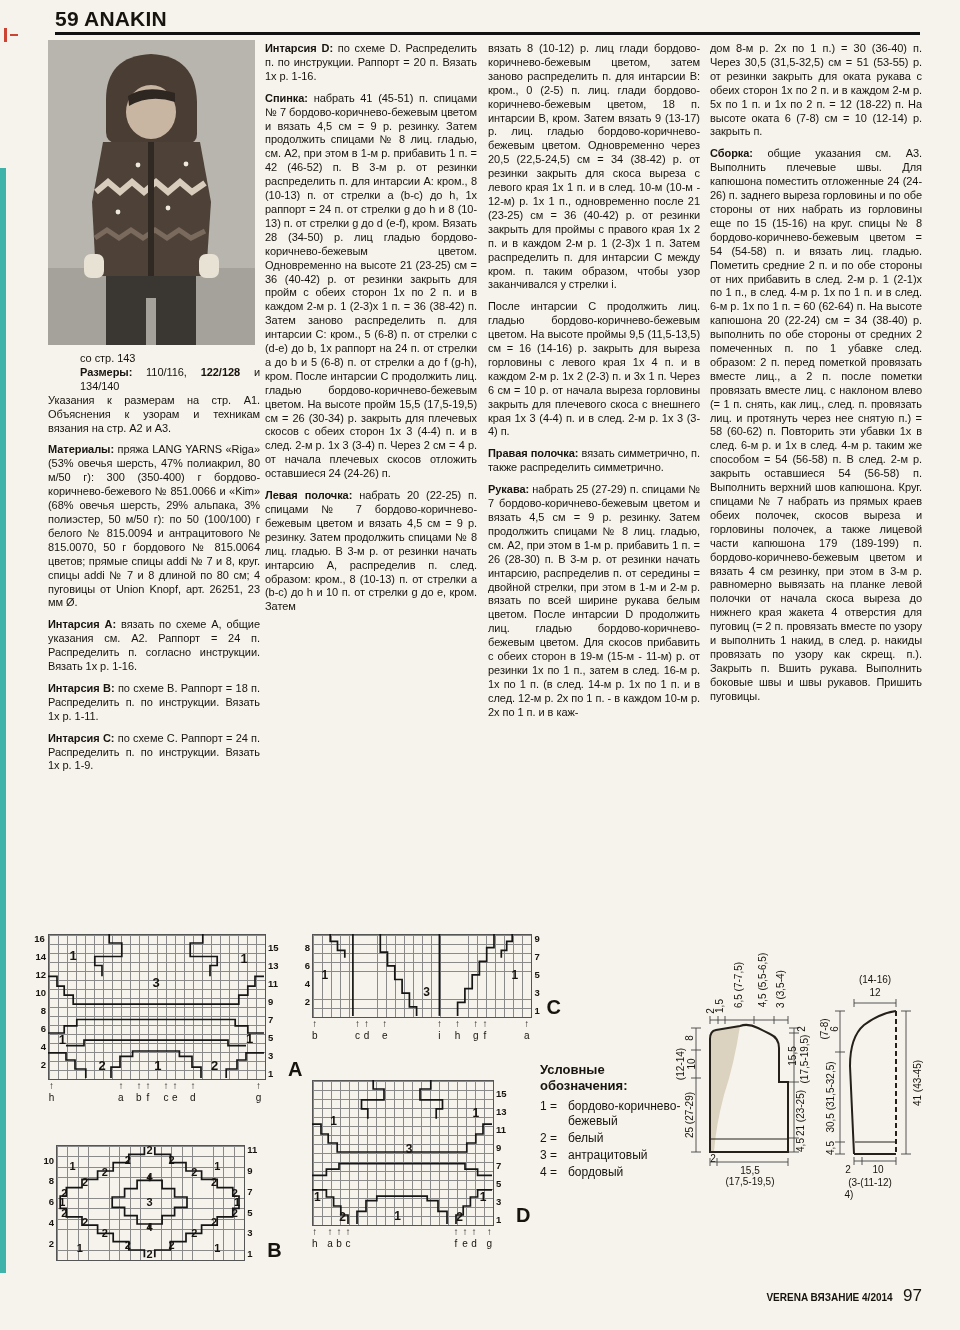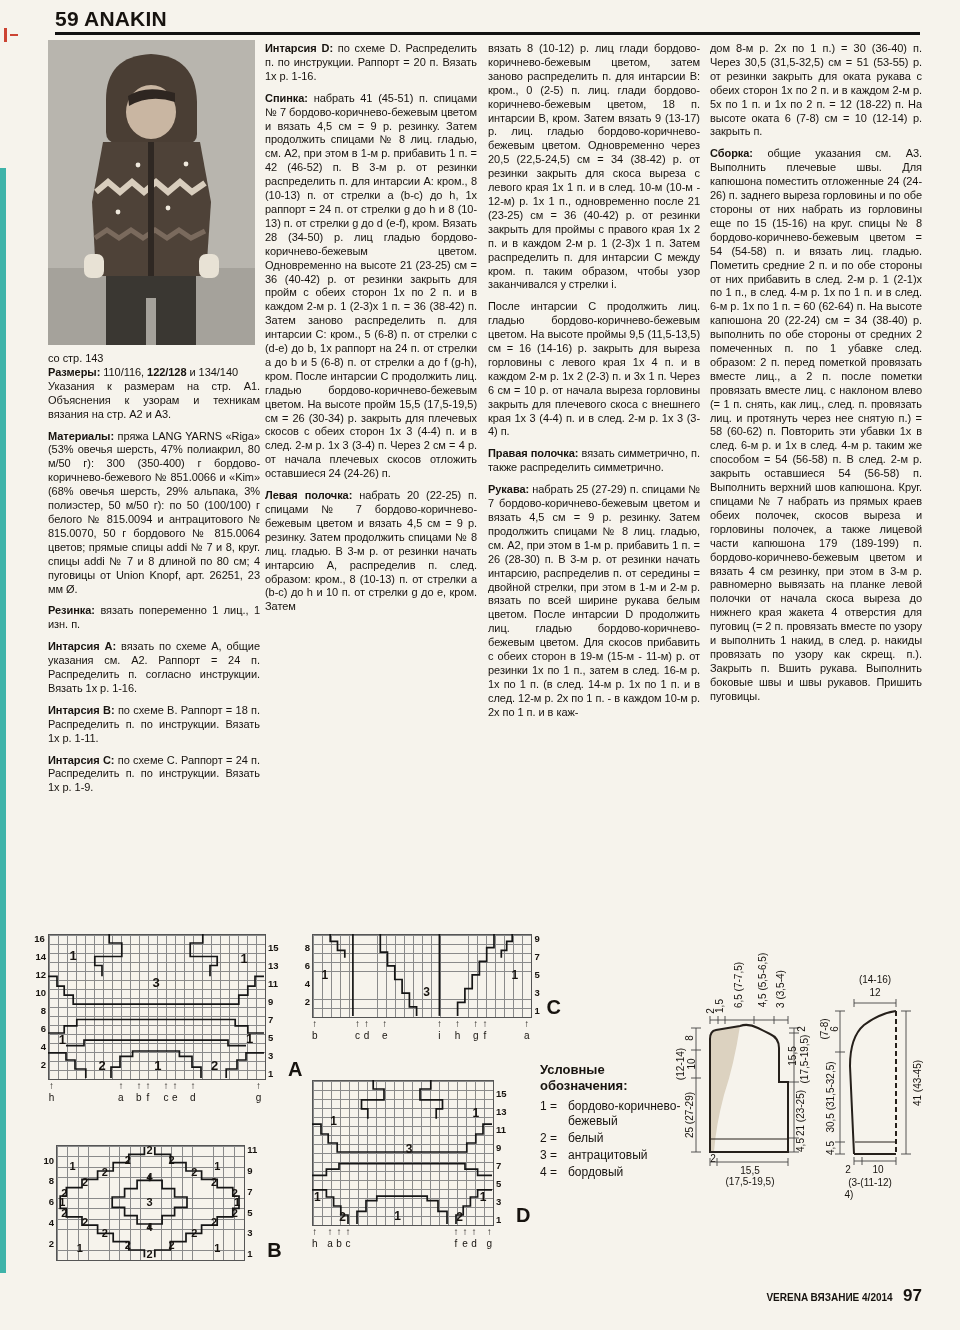--- a/index.html
+++ b/index.html
@@ -5,21 +5,21 @@
   html,body{margin:0;padding:0;}
   #page{position:relative;width:960px;height:1330px;background:#f6f3ec;overflow:hidden;
         font-family:"Liberation Sans",sans-serif;color:#17130f;}
   #teal-strip{position:absolute;left:0;top:168px;width:6px;height:1105px;background:#3fb3a9;}
   .regmark{position:absolute;background:#cc4433;}
   #title{position:absolute;left:55px;top:7px;font-size:21px;font-weight:bold;letter-spacing:.2px;}
   #title-rule{position:absolute;left:55px;top:32px;width:865px;height:3px;background:#111;}
   .col{position:absolute;width:212px;font-size:11px;line-height:13.9px;text-align:justify;
        overflow:hidden;letter-spacing:-.05px;}
   .para{margin:0 0 8px 0;}
-  .para.tight{margin-bottom:0;}
+  .para.tight{margin-bottom:0;margin-left:32px;}
   .para b{font-weight:bold;}
   #photo{position:absolute;left:48px;top:40px;width:207px;height:305px;}
   
   .chart{position:absolute;}
   .chart .grid{position:absolute;}
   .chart svg{position:absolute;overflow:visible;}
   .rown{position:absolute;font-size:9.5px;font-weight:bold;line-height:10px;}
   .clab{position:absolute;font-weight:bold;transform:translate(-50%,-50%);}
   .arr{position:absolute;width:12px;text-align:center;font-size:9px;line-height:9px;}
   .arr .ag{font-size:10px;}
@@ -31,21 +31,21 @@
   .leg-item{display:flex;margin-bottom:2px;}
   .leg-key{width:28px;flex:none;}
   .leg-text{flex:1;}
   
   .schem{position:absolute;width:150px;height:300px;font-size:10px;}
   .schem svg{position:absolute;left:0;top:0;overflow:visible;}
   .mlab{position:absolute;transform:translate(-50%,-50%);white-space:nowrap;}
   .rot{position:absolute;transform:translate(-50%,-50%) rotate(-90deg);white-space:nowrap;}
   #footer{position:absolute;right:38px;top:1286px;}
   #footer-mag{font-size:10px;font-weight:bold;}
-  #footer-page{font-size:17px;font-weight:bold;margin-left:6px;}
+  #footer-page{font-size:17px;font-weight:normal;margin-left:6px;}
 </style>
 </head>
 <body>
 
 <div id="page">
   <div id="teal-strip"></div>
   <div class="regmark" style="left:4px;top:28px;width:3px;height:14px;"></div>
   <div class="regmark" style="left:10px;top:34px;width:8px;height:2px;"></div>
 
   <div id="title">59 ANAKIN</div>
@@ -71,21 +71,20 @@
       <rect x="58" y="236" width="90" height="69" fill="#3a3732"></rect>
       <rect x="98" y="258" width="10" height="47" fill="#a5a29b"></rect>
     </svg>
   </div>
 
   <div id="col-1" class="col" style="left:48px;top:352px;height:566px;">
       <div class="para tight">со стр. 143</div>
       <div class="para tight"><b>Размеры:</b> 110/116, <b>122/128</b> и 134/140</div>
       <div class="para">Указания к размерам на стр. А1. Объяснения к узорам и техникам вязания на стр. А2 и А3.</div>
       <div class="para"><b>Материалы:</b> пряжа LANG YARNS «Riga» (53% овечья шерсть, 47% полиакрил, 80 м/50 г): 300 (350-400) г бордово-коричнево-бежевого № 851.0066 и «Kim» (68% овечья шерсть, 29% альпака, 3% полиэстер, 50 м/50 г): по 50 (100/100) г белого № 815.0094 и антрацитового № 815.0070, 50 г бордового № 815.0064 цветов; прямые спицы addi № 7 и 8, круг. спицы addi № 7 и 8 длиной по 80 см; 4 пуговицы от Union Knopf, арт. 26251, 23 мм Ø.</div>
-      <div class="para"><b>Резинка:</b> вязать попеременно 1 лиц., 1 изн. п.</div>
       <div class="para"><b>Интарсия А:</b> вязать по схеме А, общие указания см. А2. Раппорт = 24 п. Распределить п. согласно инструкции. Вязать 1х р. 1-16.</div>
       <div class="para"><b>Интарсия В:</b> по схеме В. Раппорт = 18 п. Распределить п. по инструкции. Вязать 1х р. 1-11.</div>
       <div class="para"><b>Интарсия С:</b> по схеме С. Раппорт = 24 п. Распределить п. по инструкции. Вязать 1х р. 1-9.</div>
     </div>
   <div id="col-2" class="col" style="left:265px;top:42px;height:876px;">
       <div class="para"><b>Интарсия D:</b> по схеме D. Распределить п. по инструкции. Раппорт = 20 п. Вязать 1х р. 1-16.</div>
       <div class="para"><b>Спинка:</b> набрать 41 (45-51) п. спицами № 7 бордово-коричнево-бежевым цветом и вязать 4,5 см = 9 р. резинку. Затем продолжить спицами № 8 лиц. гладью, см. А2, при этом в 1-м р. прибавить 1 п. = 42 (46-52) п. В 3-м р. от резинки распределить п. для интарсии А: кром., 8 (10-13) п. от стрелки a (b-c) до h, 1х раппорт = 24 п. от стрелки g до h и 8 (10-13) п. от стрелки g до d (e-f), кром. Вязать 28 (34-50) р. лиц гладью бордово-коричнево-бежевым цветом. Одновременно на высоте 21 (23-25) см = 36 (40-42) р. от резинки закрыть для пройм с обеих сторон 1х по 2 п. и в каждом 2-м р. 1 (2-3)х 1 п. = 36 (38-42) п. Затем заново распределить п. для интарсии С: кром., 5 (6-8) п. от стрелки c (d-e) до b, 1х раппорт на 24 п. от стрелки a до b и 5 (6-8) п. от стрелки a до f (g-h), кром. После интарсии C продолжить лиц. гладью бордово-коричнево-бежевым цветом. На высоте пройм 15,5 (17,5-19,5) см = 26 (30-34) р. закрыть для плечевых скосов с обеих сторон 1х 3 (4-4) п. и в след. 2-м р. 1х 3 (3-4) п. Через 2 см = 4 р. от начала плечевых скосов отложить оставшиеся 24 (24-26) п.</div>
       <div class="para"><b>Левая полочка:</b> набрать 20 (22-25) п. спицами № 7 бордово-коричнево-бежевым цветом и вязать 4,5 см = 9 р. резинку. Затем продолжить спицами № 8 лиц. гладью. В 3-м р. от резинки начать интарсию А, распределив п. след. образом: кром., 8 (10-13) п. от стрелки a (b-c) до h и 10 п. от стрелки g до e, кром. Затем</div>
     </div>
   <div id="col-3" class="col" style="left:488px;top:42px;height:876px;">

